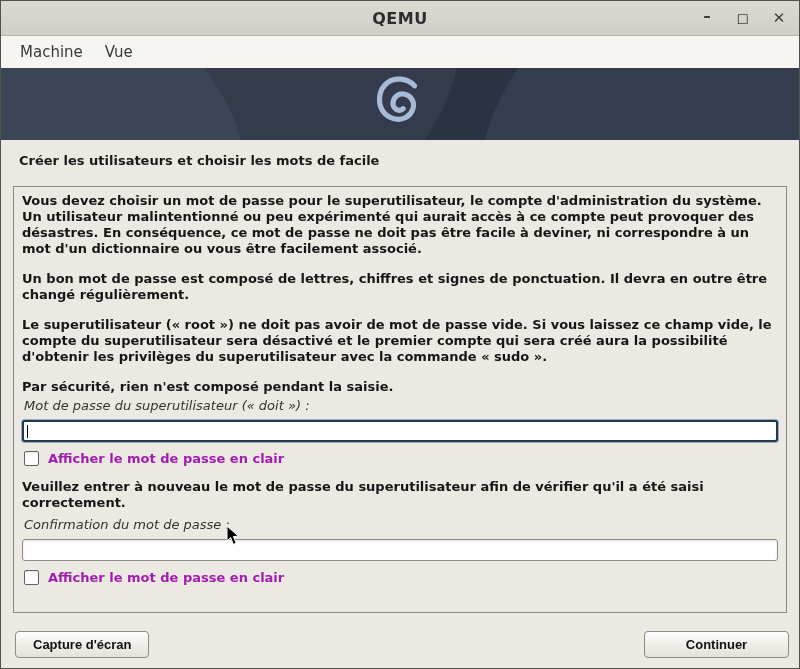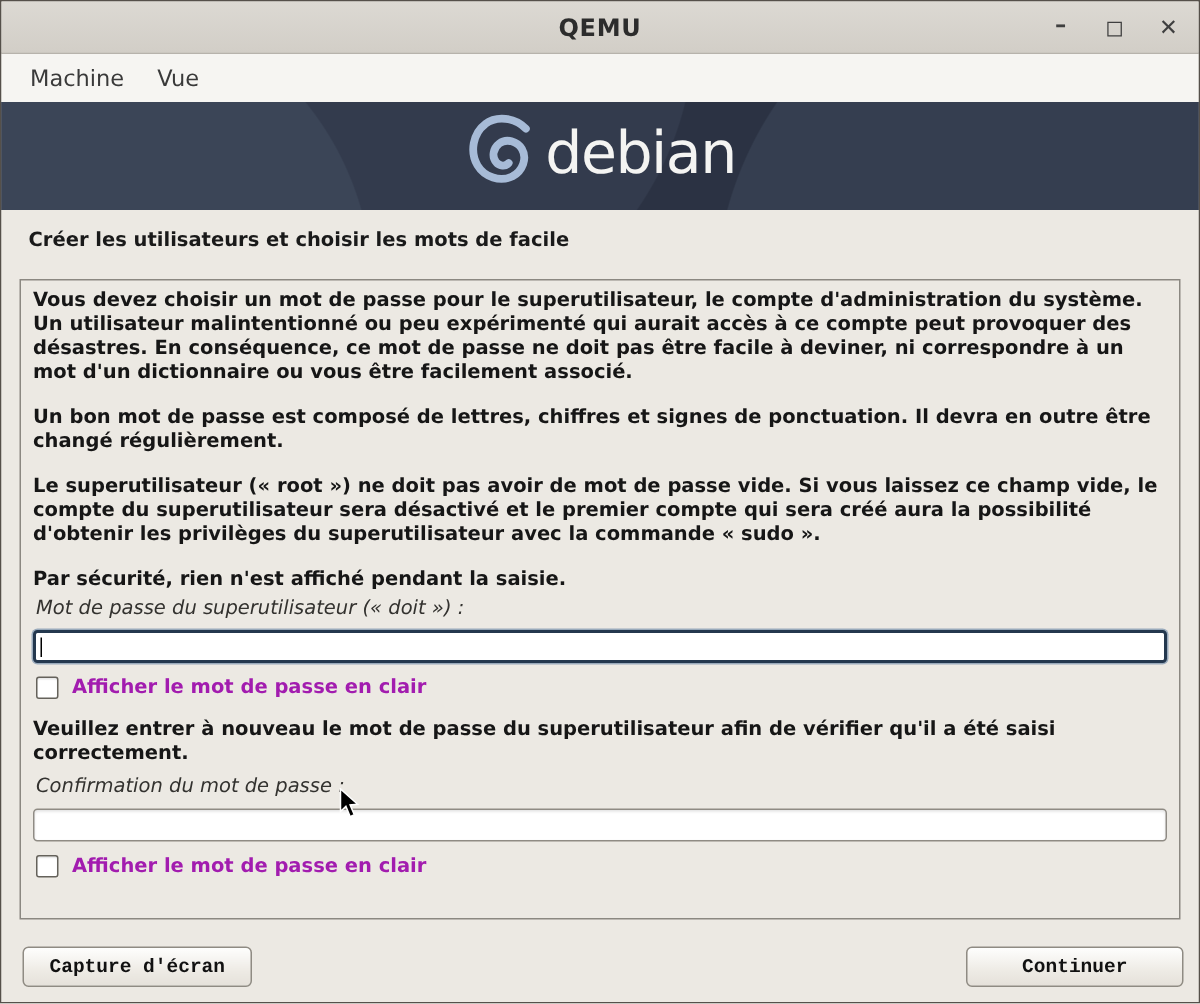--- a/index.html
+++ b/index.html
@@ -61,21 +61,21 @@
   .checkbox-row { display:flex; align-items:center; gap:9px; margin:0 0 13px 2px; }
   .checkbox { width:15px; height:15px; background:#fff; border:1px solid #65625b; border-radius:2px; box-shadow:inset 0 1px 1px rgba(0,0,0,0.1); }
   .checkbox-label { font-size:13px; font-weight:bold; color:#a21caf; }
 
   
   .footer { position:absolute; left:0; right:0; top:490px; height:28px; padding:0 10px 0 14px;
     display:flex; align-items:center; }
   .btn {
     height:27px; padding:0 17px; border:1px solid #8f8b83; border-radius:4px;
     background:linear-gradient(#fefefd,#eeebe5 60%,#e5e1da);
-    font-family:Liberation Mono, monospace; font-size:13px; font-weight:bold; color:#111; cursor:default;
+    font-family:Liberation Sans, sans-serif; font-size:13px; font-weight:bold; color:#111; cursor:default;
     display:inline-flex; align-items:center; justify-content:center;
   }
   .spacer { flex:1; }
   .btn + .btn { margin-left:13px; }
   .btn-back { min-width:146px; }
   .btn-continue { min-width:145px; }
 
   
   .cursor { position:absolute; left:225px; top:385px; width:14px; height:21px; z-index:50; pointer-events:none; }
 </style>
@@ -97,32 +97,31 @@
     <div class="menu-item">Machine</div>
     <div class="menu-item">Vue</div>
   </div>
 
   <div class="banner">
     <div class="logo-wrap">
       <svg class="swirl" viewBox="0 0 100 110">
         <path d="M 78,20 C 64,5 40,3 26,14 C 10,26 6,50 16,67 C 25,82 45,89 61,81 C 74,74 80,58 73,46 C 67,36 53,32 44,39 C 36,45 34,56 40,63 C 44,68 52,69 56,64" fill="none" stroke="#a7bbd7" stroke-width="10" stroke-linecap="round"></path>
         <path d="M 78,20 C 82,26 84,32 84,38" fill="none" stroke="#a7bbd7" stroke-width="7" stroke-linecap="round" opacity="0.0"></path>
       </svg>
-      <div class="logo-text">debian</div>
     </div>
   </div>
 
   <div class="content">
     <div class="page-heading">Créer les utilisateurs et choisir les mots de facile</div>
 
     <div class="box">
       <div class="para">Vous devez choisir un mot de passe pour le superutilisateur, le compte d'administration du système. Un utilisateur malintentionné ou peu expérimenté qui aurait accès à ce compte peut provoquer des désastres. En conséquence, ce mot de passe ne doit pas être facile à deviner, ni correspondre à un mot d'un dictionnaire ou vous être facilement associé.</div>
       <div class="para">Un bon mot de passe est composé de lettres, chiffres et signes de ponctuation. Il devra en outre être changé régulièrement.</div>
       <div class="para">Le superutilisateur (« root ») ne doit pas avoir de mot de passe vide. Si vous laissez ce champ vide, le compte du superutilisateur sera désactivé et le premier compte qui sera créé aura la possibilité d'obtenir les privilèges du superutilisateur avec la commande « sudo ».</div>
-      <div class="para tight">Par sécurité, rien n'est affiché pendant la saisie.</div>
+      <div class="para tight">Par sécurité, rien n'est composé pendant la saisie.</div>
 
       <div class="field-label">Mot de passe du superutilisateur (« doit ») :</div>
       <div class="text-input focused" title="Mot de passe du superutilisateur (« root ») :">
         <div class="caret"></div>
       </div>
 
       <div class="checkbox-row">
         <div class="checkbox"></div>
         <div class="checkbox-label">Afficher le mot de passe en clair</div>
       </div>

